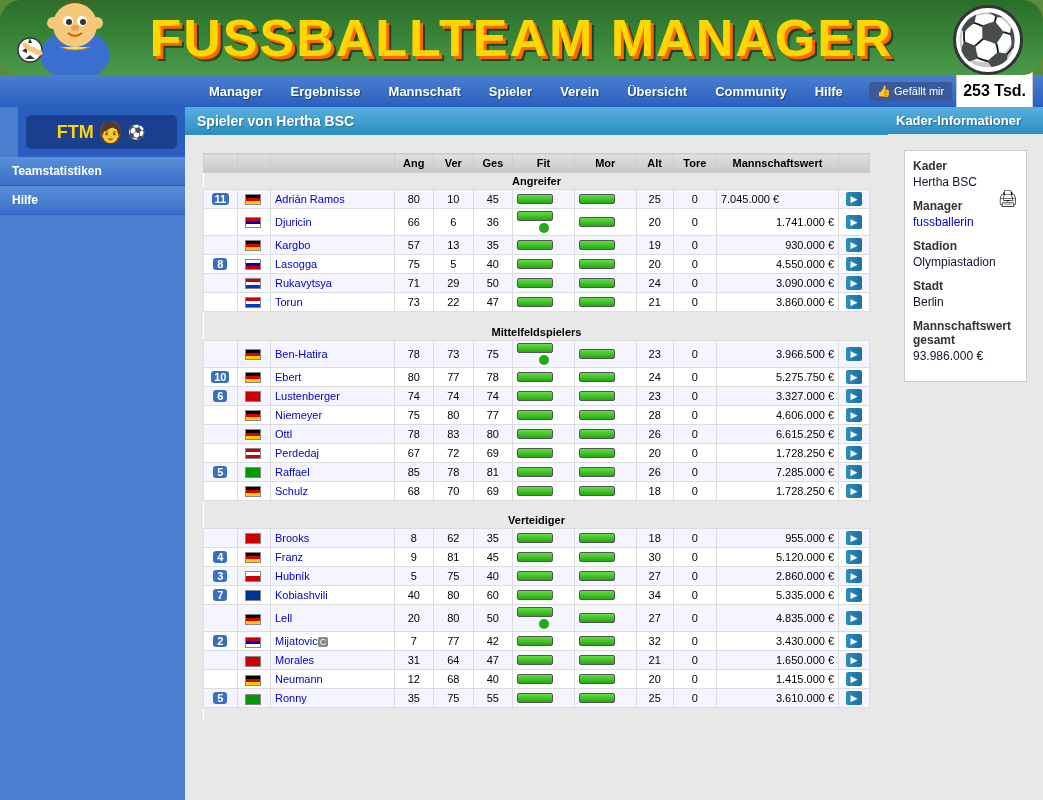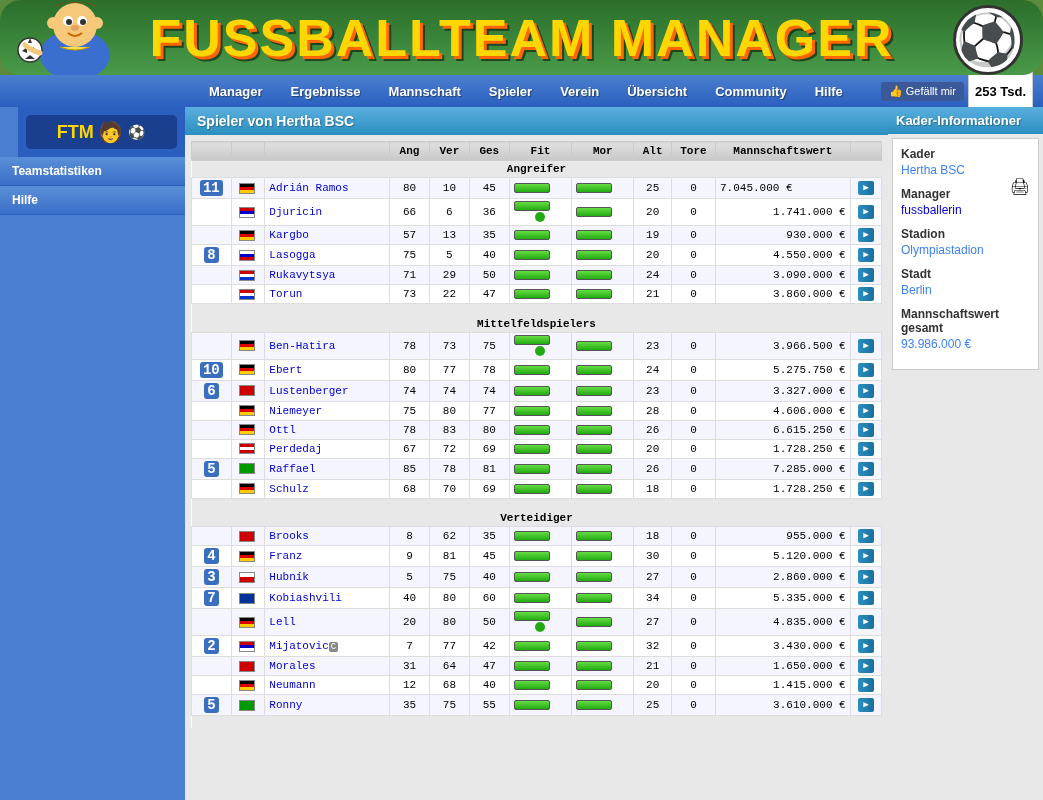--- a/index.html
+++ b/index.html
@@ -82,21 +82,21 @@
       border-radius: 3px;
       cursor: pointer;
       display: flex;
       align-items: center;
       gap: 3px;
     }
     .fb-count {
       background: white;
       border: 1px solid #ccc;
       padding: 18px 6px;
-      font-size: 13px;
+      font-size: 16px;
       font-weight: bold;
       border-radius: 3px;
     }
 
     
     #main-layout {
       display: flex;
       gap: 0;
       padding: 0;
     }
@@ -148,22 +148,21 @@
       background: linear-gradient(to bottom, #5aafdf, #2a8fbf);
       padding: 6px 12px;
       color: white;
       font-size: 14px;
       font-weight: bold;
       text-shadow: 1px 1px 1px rgba(0,0,0,0.3);
     }
 
     
     #player-table-wrapper {
-      padding: 6px;
-      font-family: Liberation Mono, monospace;
+      padding: 18px;
     }
     table.player-table {
       width: 100%;
       border-collapse: collapse;
       background: white;
     }
     table.player-table th {
       background: linear-gradient(to bottom, #e0e0e0, #c8c8c8);
       padding: 3px 4px;
       text-align: center;
@@ -206,21 +205,21 @@
     }
     .bar-fit.green { background: linear-gradient(to bottom, #66dd44, #22aa11); }
 
     
     .badge {
       display: inline-block;
       background: #3a6fbf;
       color: white;
       border-radius: 3px;
       padding: 0 3px;
-      font-size: 14px;
+      font-size: 11px;
       font-weight: bold;
       min-width: 14px;
       text-align: center;
     }
 
     
     .flag {
       display: inline-block;
       width: 16px;
       height: 11px;
@@ -255,35 +254,35 @@
       background: linear-gradient(to bottom, #5aafdf, #2a8fbf);
       color: white;
       font-size: 13px;
       font-weight: bold;
       padding: 6px 8px;
       text-shadow: 1px 1px 1px rgba(0,0,0,0.3);
     }
     .right-panel-content {
       background: white;
       border: 1px solid #ccc;
-      margin: 4px;
+      margin: 16px;
       padding: 8px;
     }
     .rp-section {
       margin-bottom: 10px;
     }
     .rp-label {
       font-weight: bold;
       font-size: 12px;
       color: #333;
       margin-bottom: 2px;
     }
     .rp-value {
       font-size: 12px;
-      color: #3b82f6;
+      color: #0f172a;
     }
     .rp-value.blue { color: #0000cc; cursor: pointer; }
     .print-icon {
       float: right;
       cursor: pointer;
       font-size: 16px;
     }
 
     
     .special-marker {

